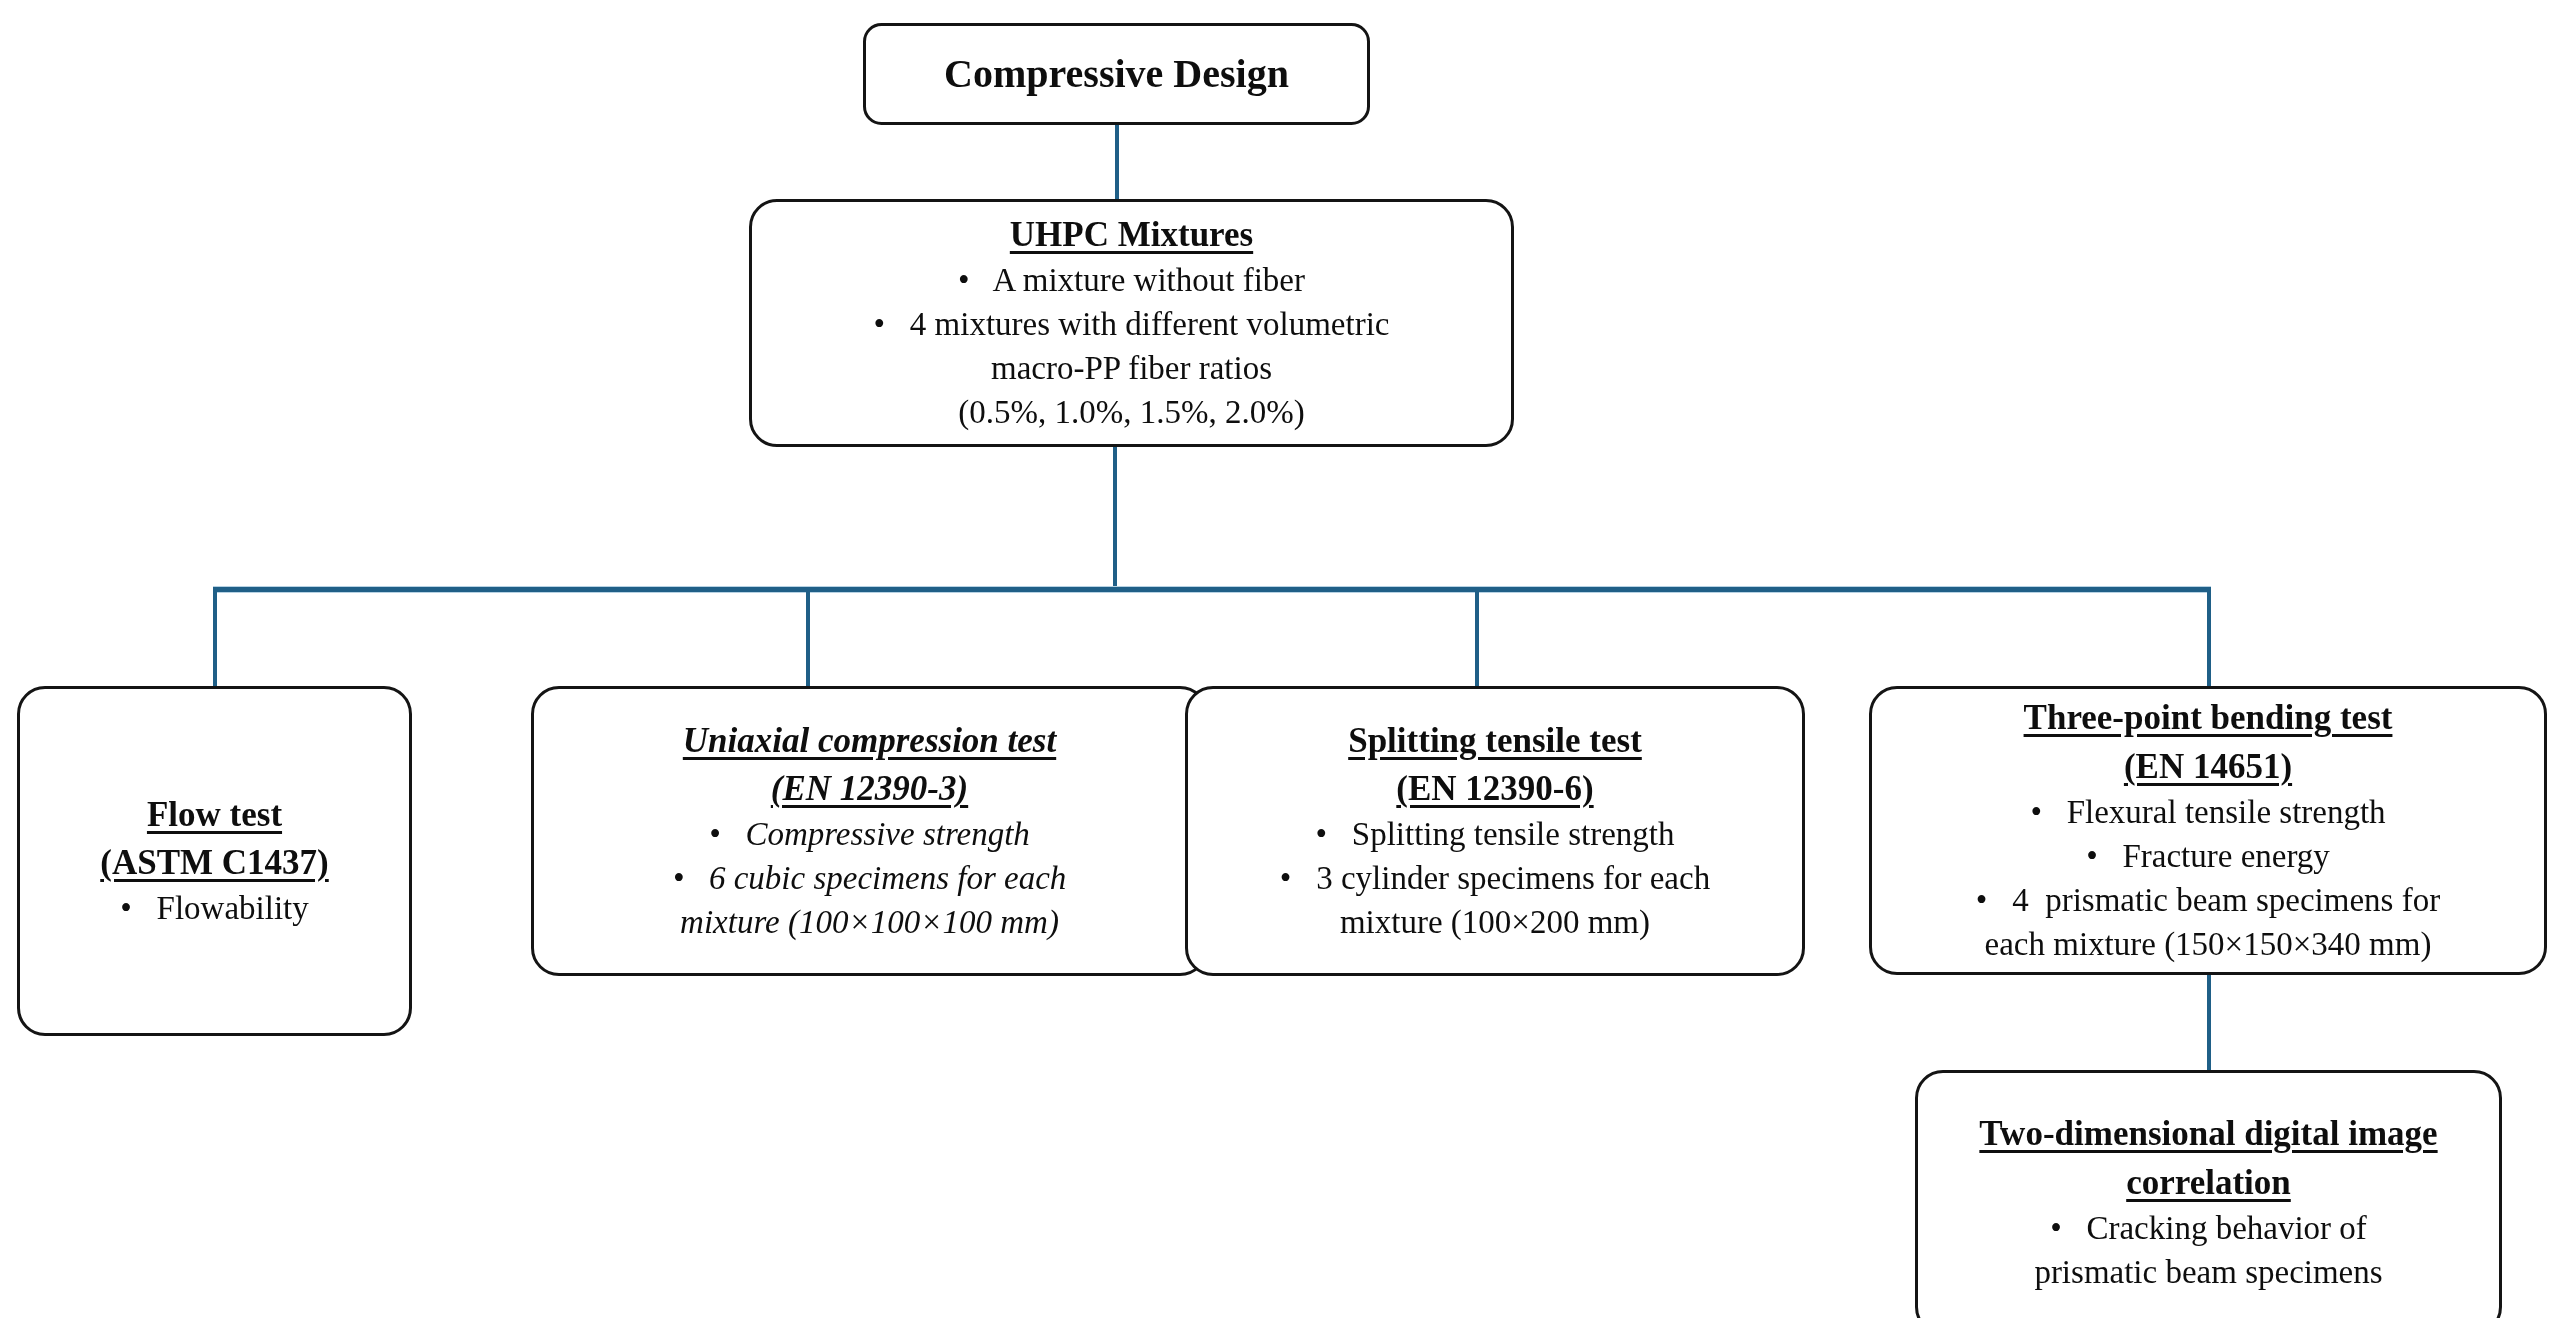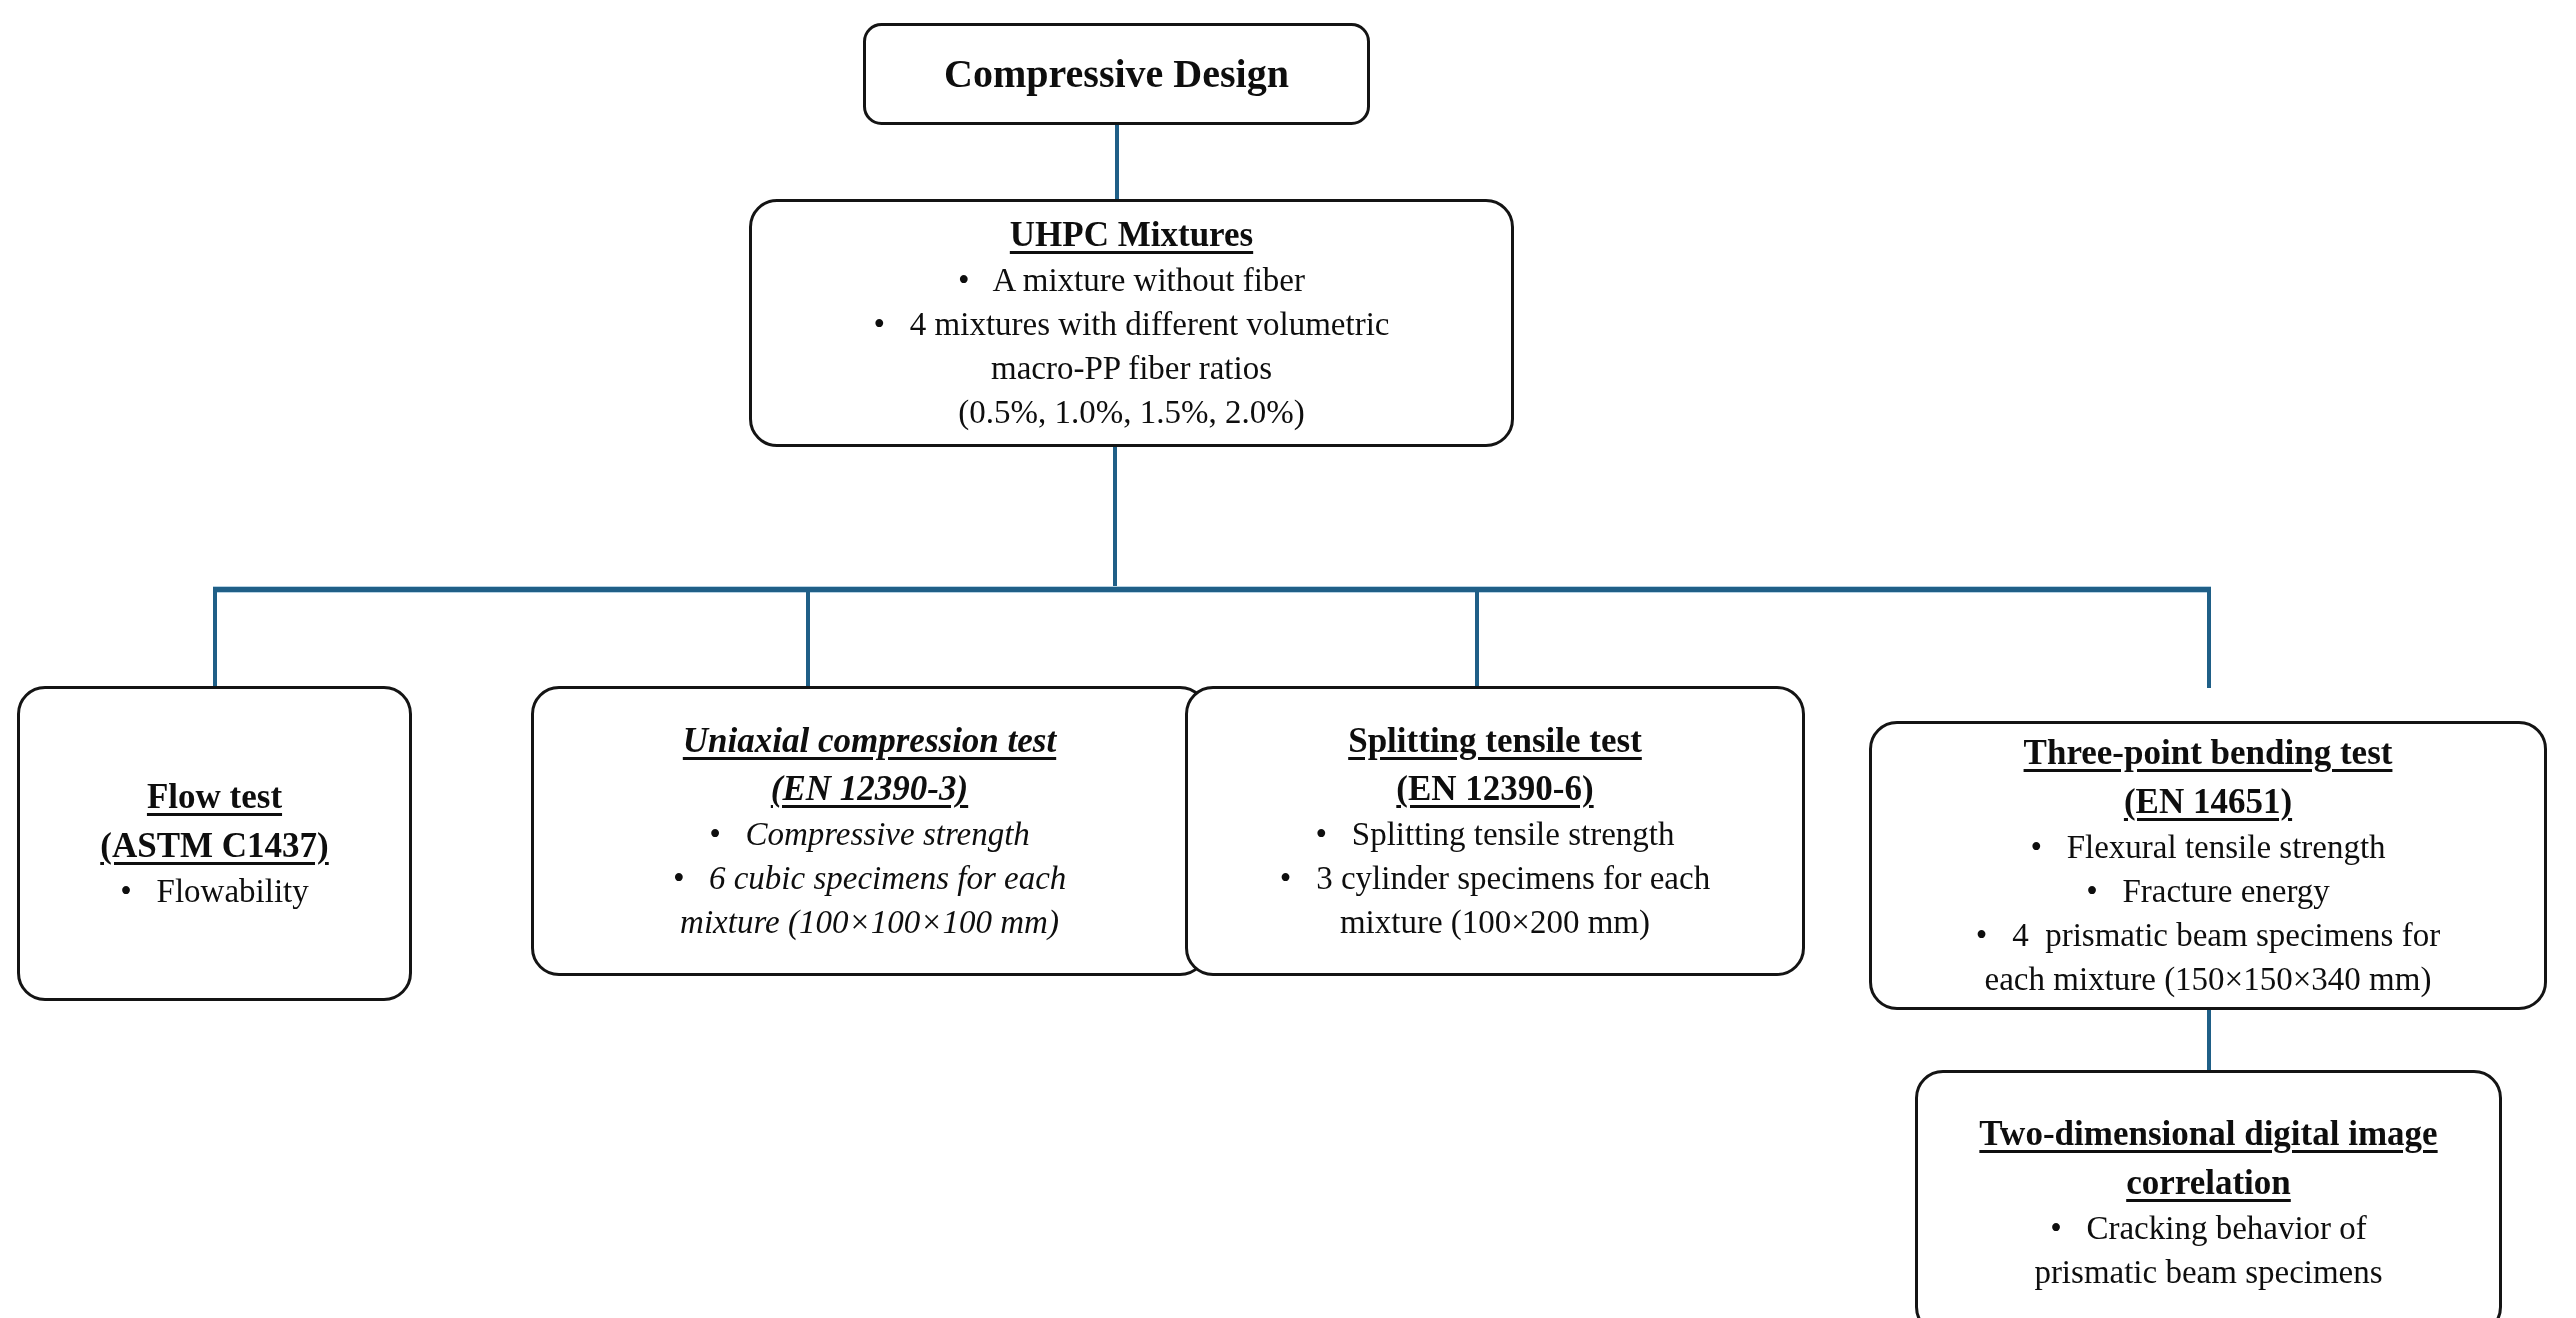--- a/index.html
+++ b/index.html
@@ -59,24 +59,24 @@
   .hline{
     position:absolute;
     height:4.6px;
     background:var(--connector);
     border-top:1.5px solid var(--connector_halo);
     border-bottom:1.5px solid var(--connector_halo);
   }
   
   #n-root {left:863px; top:23px;  width:507px; height:102px;}
   #n-uhpc {left:732px;  top:199px; width:765px; height:248px;margin-left:17px;}
-  #n-flow {left:17px;   top:686px; width:395px; height:315px;}
+  #n-flow {left:17px;   top:686px; width:395px; height:350px;}
   #n-comp {left:531px;  top:686px; width:677px; height:290px;font-style:italic;}
   #n-split{left:1185px; top:686px; width:620px; height:290px;}
-  #n-bend {left:1869px; top:686px; width:678px; height:289px;margin-top:35px;}
+  #n-bend {left:1869px; top:686px; width:678px; height:289px;}
   #n-dic  {left:1915px; top:1070px;width:587px; height:265px;}
   
   #c-root-uhpc {left:1115px; top:125px;  height:76px;}
   #c-uhpc-rail {left:1113px; top:447px;  height:140px;}
   #c-rail      {left:213px;  top:586px;  width:1998px;}
   #c-drop-flow {left:213px;  top:592px;  height:96px;}
   #c-drop-comp {left:806px; top:592px;  height:96px;}
   #c-drop-split{left:1475px; top:592px;  height:96px;}
   #c-drop-bend {left:2207px; top:592px;  height:96px;}
   #c-bend-dic  {left:2207px; top:974px; height:98px;}

